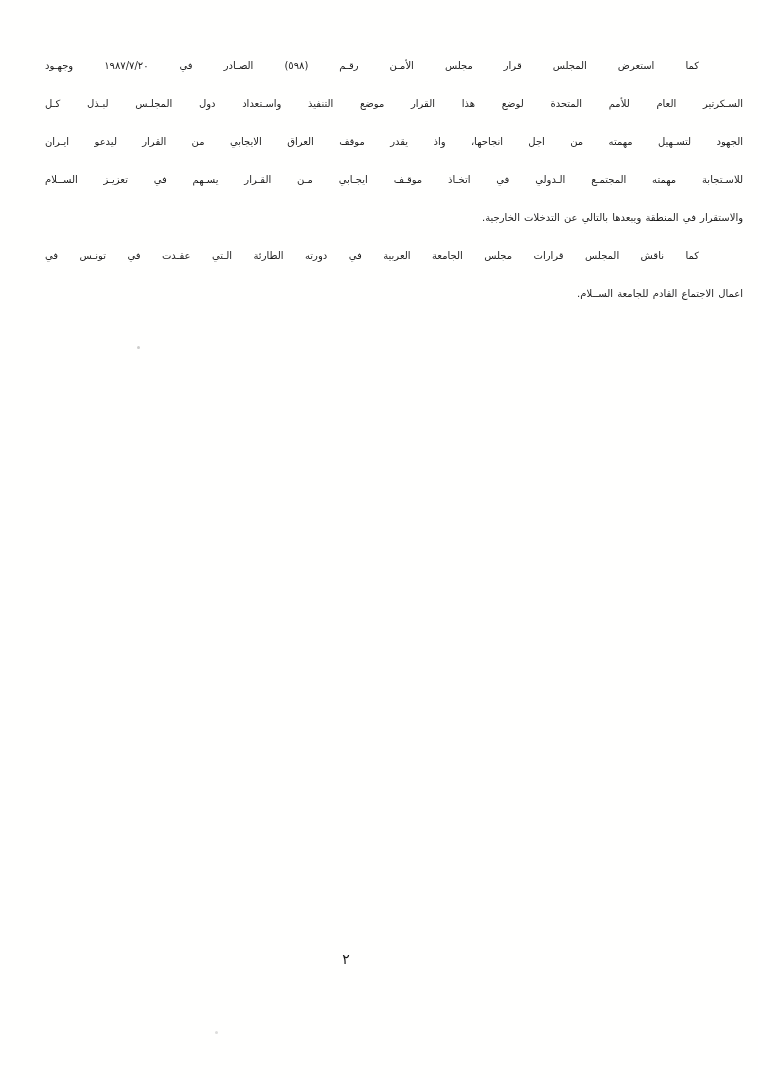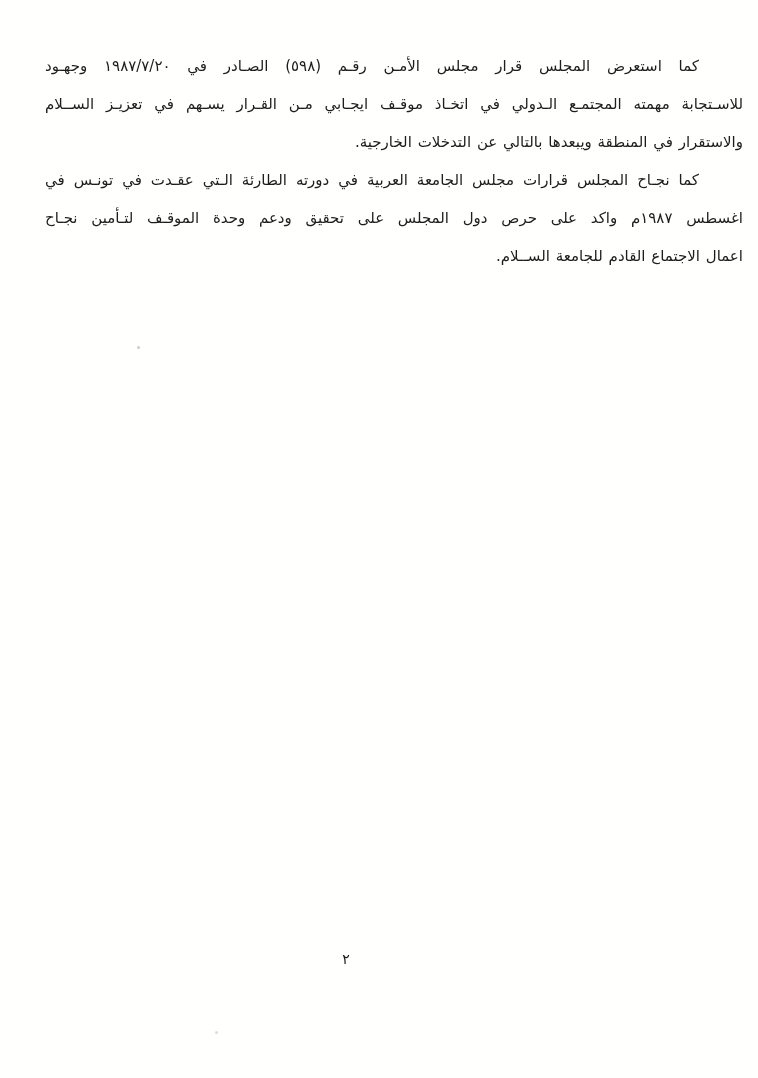--- a/index.html
+++ b/index.html
@@ -20,21 +20,21 @@
     position: absolute;
     top: 47px;
     right: 15px;
     width: 698px;
     direction: rtl;
   }
   .para { margin: 0; }
   .line {
     height: 38px;
     line-height: 38px;
-    font-size: 15px;
+    font-size: 10px;
     overflow: hidden;
     text-align: justify;
     text-align-last: justify;
     word-spacing: 1px;
   }
   .line.indent {
     padding-right: 44px;
   }
   .line.end {
     text-align-last: right;
@@ -60,27 +60,28 @@
 </style>
 </head>
 <body>
 
 <div class="page">
 
   <div class="text-block">
 
     <div class="para">
       <div class="line indent">كما استعرض المجلس قرار مجلس الأمـن رقـم (٥٩٨) الصـادر في ١٩٨٧/٧/٢٠ وجهـود</div>
+      <div class="line">السـكرتير العام للأمم المتحدة لوضع هذا القرار موضع التنفيذ  واسـتعداد دول المجلـس لبـذل كـل</div>
+      <div class="line">الجهود لتسـهيل مهمته من اجل انجاحها، واذ يقدر موقف العراق الايجابي من القرار ليدعو ايـران</div>
       <div class="line">للاسـتجابة مهمته المجتمـع الـدولي في اتخـاذ موقـف ايجـابي مـن القـرار يسـهم في تعزيـز الســلام</div>
       <div class="line end">والاستقرار في المنطقة ويبعدها بالتالي عن التدخلات الخارجية.</div>
     </div>
 
     <div class="para">
-      <div class="line indent">كما نجـاح المجلس قرارات مجلس الجامعة العربية في دورته الطارئة الـتي عقـدت في تونـس في</div>
-      <div class="line">اغسطس ١٩٨٧م واكد على حرص دول المجلس على تحقيق ودعم وحدة الموقـف لتـأمين نجـاح</div>
+      <div class="line indent">كما ناقش المجلس قرارات مجلس الجامعة العربية في دورته الطارئة الـتي عقـدت في تونـس في</div>
       <div class="line end">اعمال الاجتماع القادم للجامعة الســلام.</div>
     </div>
 
   </div>
 
   <div class="page-number">٢</div>
 
   <div class="speck s1"></div>
   <div class="speck s2"></div>
 

